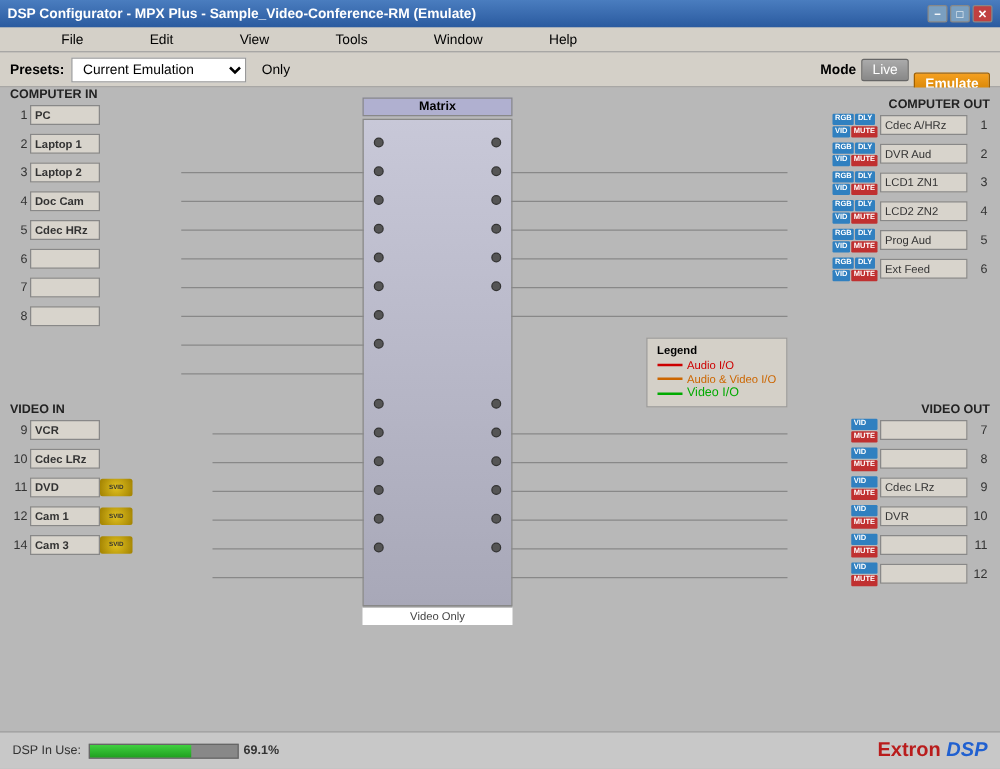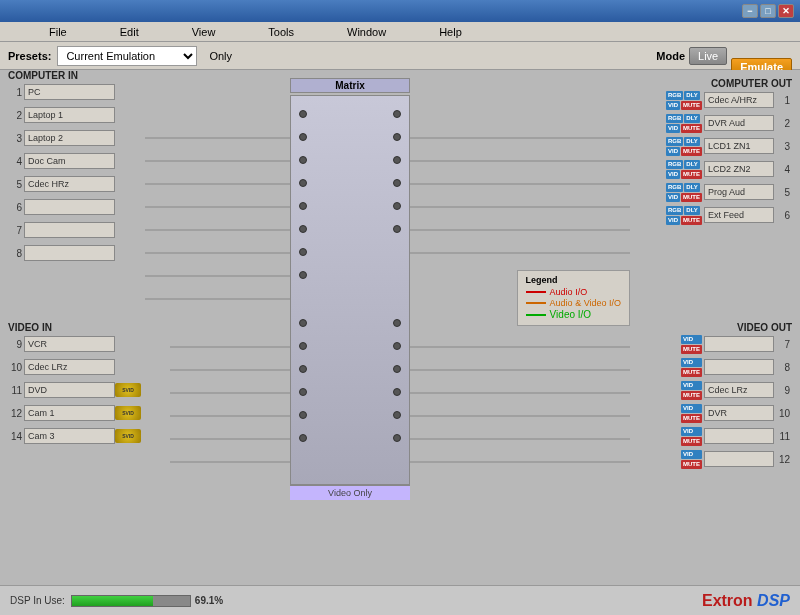--- a/index.html
+++ b/index.html
@@ -135,26 +135,27 @@
       width: 14px;
       font-size: 10px;
       color: #333;
       text-align: right;
       margin-right: 2px;
     }
     .input-box {
       background: #d8d4cc;
       border: 1px solid #888;
       height: 16px;
-      width: 91px;
+      width: 56px;
       font-size: 9px;
       display: flex;
       align-items: center;
       padding: 0 3px;
       color: #333;
+      font-weight: bold;
     }
     .output-box {
       background: #d8d4cc;
       border: 1px solid #888;
       height: 16px;
       width: 70px;
       font-size: 9px;
       display: flex;
       align-items: center;
       padding: 0 3px;
@@ -182,21 +183,21 @@
       border: 1px solid #888;
       width: 120px;
       position: relative;
     }
     .matrix-footer {
       text-align: center;
       font-size: 9px;
       color: #444;
       padding: 2px;
       border-top: 1px solid #888;
-      background: #c4b5fd;
+      background: #ffffff;
     }
 
     
     .dot {
       width: 8px; height: 8px;
       background: #555;
       border-radius: 50%;
       border: 1px solid #333;
       display: inline-block;
     }
@@ -285,20 +286,21 @@
     .out-row-right {
       display: flex;
       align-items: center;
       justify-content: flex-end;
     }
   </style>
 </head>
 <body>
 
 <div id="title-bar">
+  <span>DSP Configurator - MPX Plus - Sample_Video-Conference-RM (Emulate)</span>
   <div id="title-bar-controls">
     <div class="title-btn minimize">−</div>
     <div class="title-btn maximize">□</div>
     <div class="title-btn close">✕</div>
   </div>
 </div>
 
 <div id="menu-bar">
   <span class="menu-item">File</span>
   <span class="menu-item">Edit</span>

